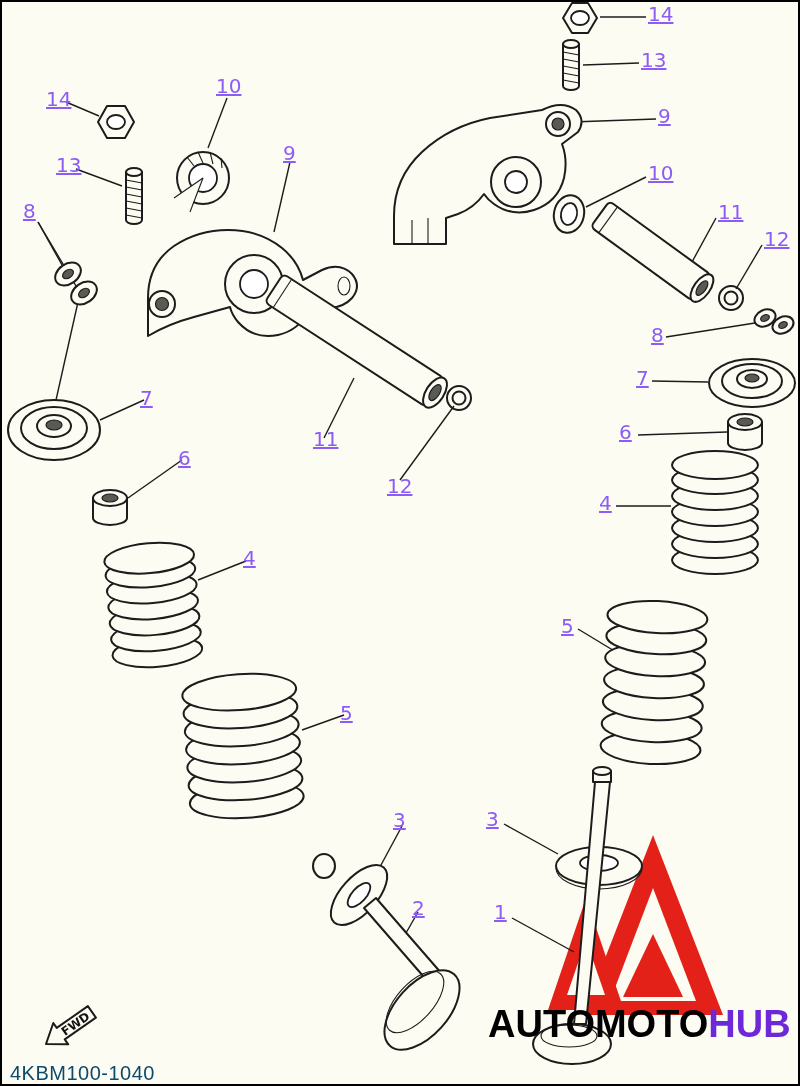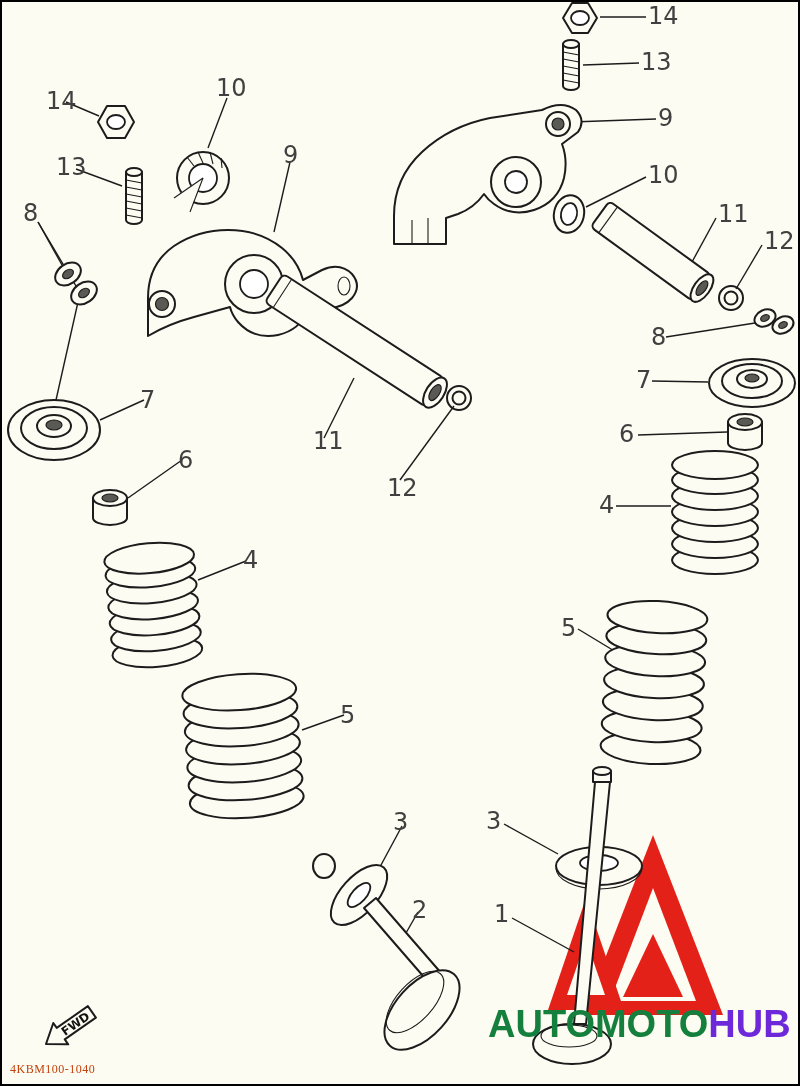--- a/index.html
+++ b/index.html
@@ -9,32 +9,33 @@
     background:#fdfcf2; border:2px solid #000; overflow:hidden;
   }
   svg.diagram { position:absolute; left:0; top:0; }
   .shape { fill:#fdfcf2; stroke:#1c1c1c; stroke-width:2; stroke-linejoin:round; }
   .hole  { fill:#ffffff; stroke:#1c1c1c; stroke-width:1.8; }
   .dark  { fill:#5a5a55; stroke:#1c1c1c; stroke-width:1.2; }
   .none  { fill:none; stroke:#1c1c1c; stroke-width:2; }
   .thin  { fill:none; stroke:#1c1c1c; stroke-width:1.1; }
   .leader{ stroke:#1c1c1c; stroke-width:1.4; }
   .callout {
-    position:absolute; font-size:24px; color:#404040; line-height:1;
+    position:absolute; font-size:20px; color:#8b5cf6; line-height:1;
     font-family:"DejaVu Sans", sans-serif;
+    text-decoration:underline;
   }
   .part-code {
-    position:absolute; left:8px; top:1060px; font-size:12px; color:#c2410c;
-    letter-spacing:0.5px; font-family:Liberation Serif, serif;
+    position:absolute; left:8px; top:1060px; font-size:20px; color:#0c4a6e;
+    letter-spacing:0.5px; font-family:Liberation Sans, sans-serif;
   }
   .watermark-text {
     position:absolute; left:486px; top:1001px; font-size:38px; font-weight:bold;
     font-family:"Liberation Sans", sans-serif; letter-spacing:0; white-space:nowrap;
   }
-  .wm-a { color:#15803d; }
+  .wm-a { color:#000000; }
   .wm-b { color:#6d28d9; }
 </style>
 </head>
 <body>
 
 <div class="stage">
 
   <svg class="diagram" width="800" height="1086" viewBox="0 0 800 1086">
 
     <g>

